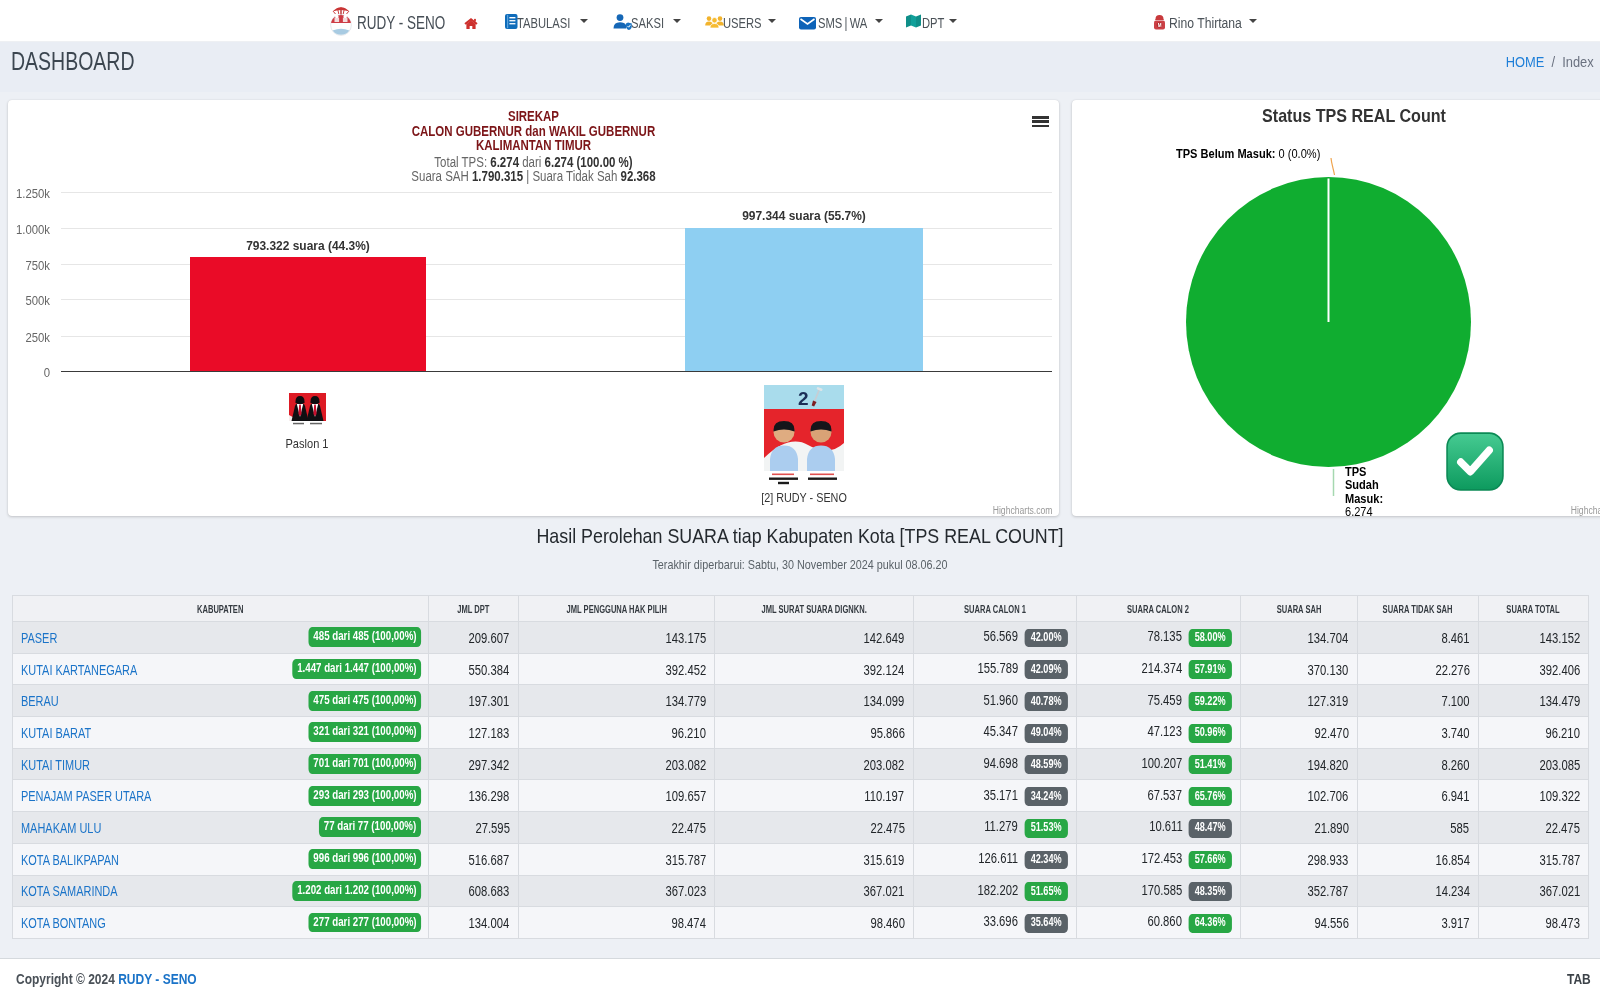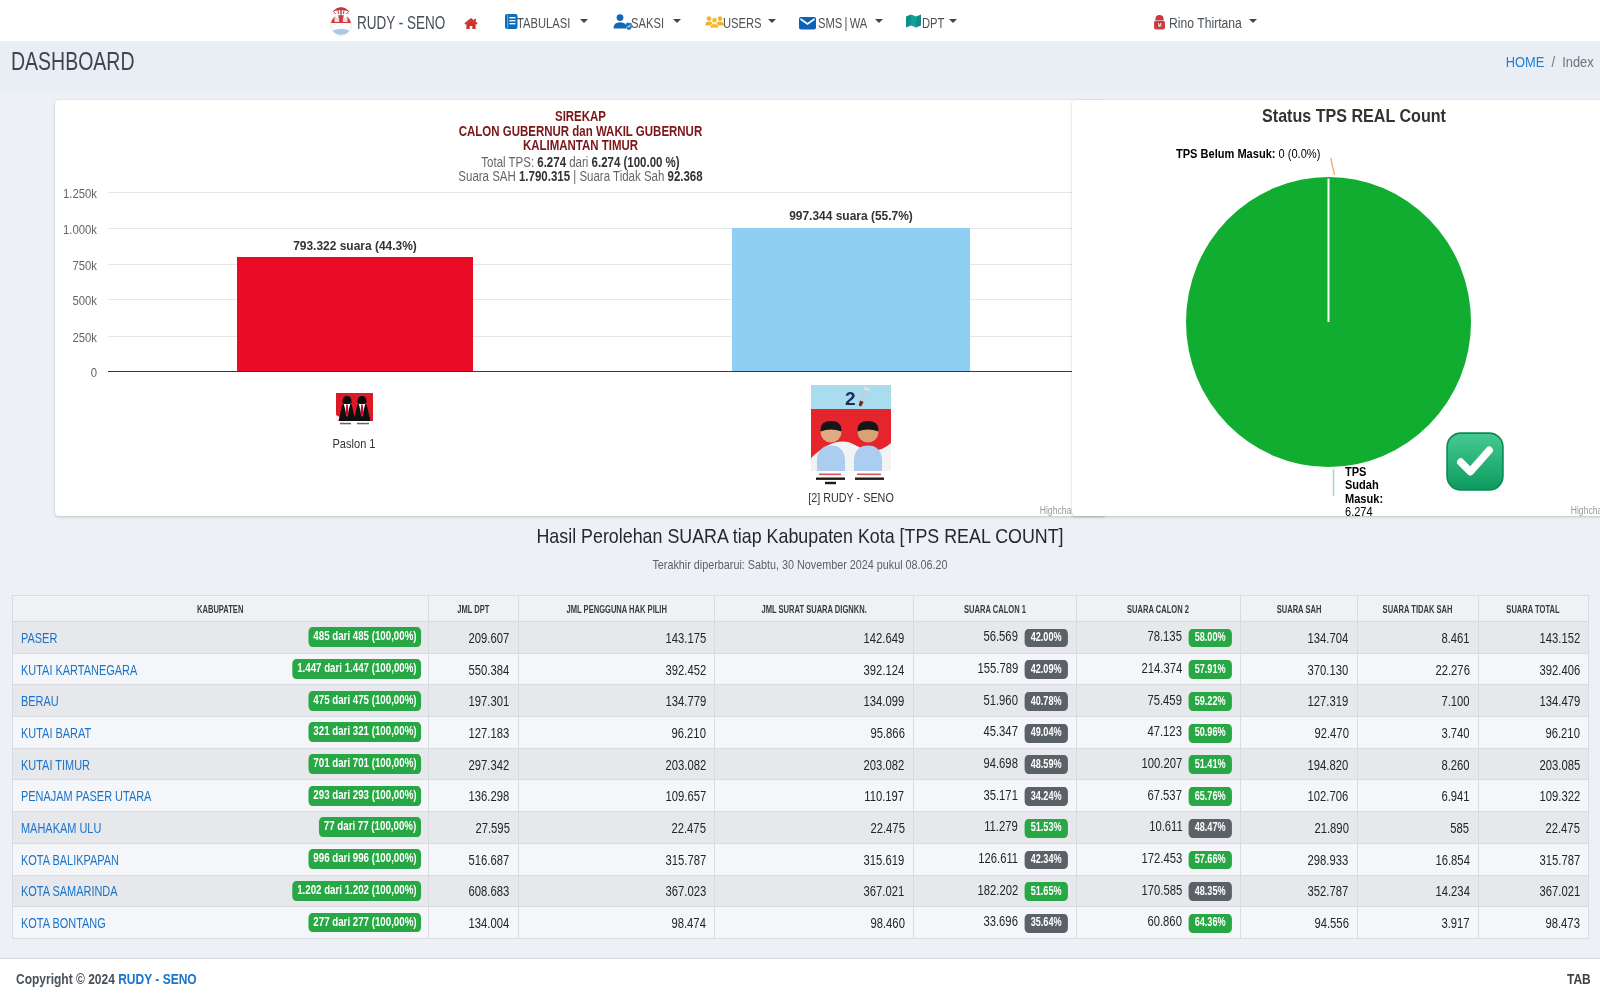--- a/index.html
+++ b/index.html
@@ -9,21 +9,21 @@
 #nav { position:absolute; left:0; top:0; width:1600px; height:42px; background:#fff; border-bottom:1px solid #eef0f3; z-index:5; }
 .nitem { position:absolute; top:1.5px; height:42px; line-height:42px; font-size:14px; color:#4b5258; white-space:nowrap; transform:scaleX(0.8); transform-origin:0 50%; }
 .ncaret { position:absolute; top:19px; width:0; height:0; border-left:4px solid transparent; border-right:4px solid transparent; border-top:4.5px solid #444; }
 
 #band { position:absolute; left:0; top:42px; width:1600px; height:50px; background:#e9edf4; }
 #dash { position:absolute; left:11px; top:46px; font-size:26px; color:#3c4650; transform:scaleX(0.75); transform-origin:0 50%; white-space:nowrap; }
 #bc { position:absolute; right:6px; top:54px; font-size:14px; color:#6b7280; transform:scaleX(0.92); transform-origin:100% 50%; white-space:nowrap; }
 #bc a { color:#1e7fd8; text-decoration:none; }
 
 .card { position:absolute; background:#fff; border-radius:4px; box-shadow:0 0 1px rgba(0,0,0,.12), 0 1px 3px rgba(0,0,0,.18); }
-#c1 { left:8px; top:100px; width:1051px; height:416px;margin-left:47px; }
+#c1 { left:8px; top:100px; width:1051px; height:416px; }
 #c2 { left:1072px; top:100px; width:564px; height:416px; }
 .hamb { position:absolute; width:17px; }
 .hamb div { height:2.5px; background:#333; margin-bottom:1.8px; }
 .credit { position:absolute; font-size:10px; color:#999; transform:scaleX(0.86); transform-origin:100% 50%; }
 .ctr { text-align:center; width:100%; position:absolute; transform:scaleX(0.83); }
 
 .mtitle { font-size:14px; font-weight:bold; color:#7c1518; line-height:14.7px; transform:scaleX(0.82); }
 .msub { font-size:14px; color:#666; line-height:14px; transform:scaleX(0.82); }
 .msub b { color:#333; }
 .gline { position:absolute; left:53px; width:991px; height:1px; background:#e6e6e6; }

